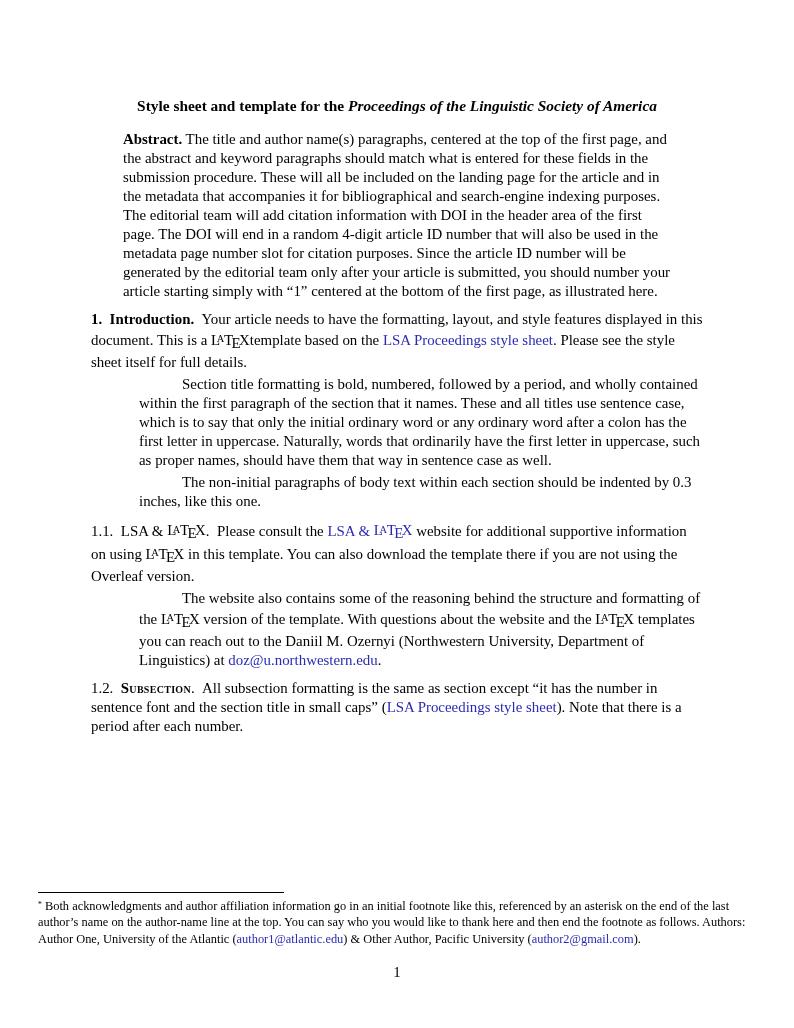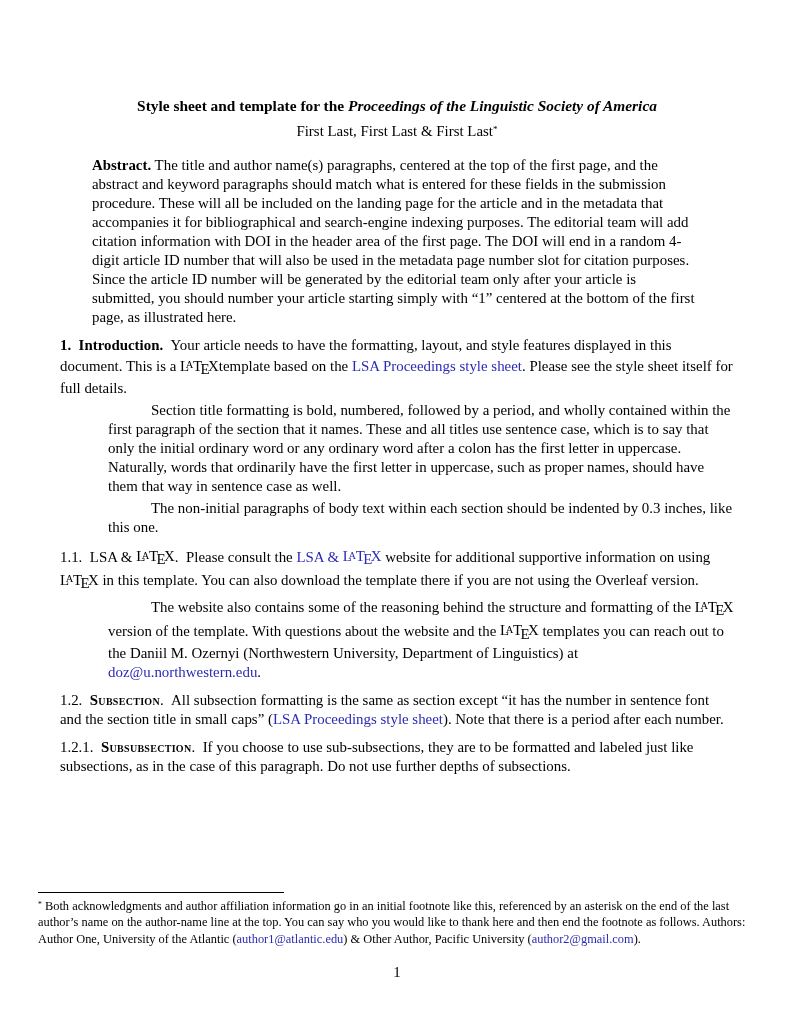--- a/index.html
+++ b/index.html
@@ -6,21 +6,21 @@
   .page{
     position:relative;
     width:794px;height:1028px;
     margin:0 auto;
     background:#ffffff;color:#000;
     display:flex;flex-direction:column;overflow:hidden;
     font-family:"Liberation Serif","DejaVu Serif",serif;
     font-size:14.9px;line-height:19px;
     text-align:left;
   }
-  .content{padding:96px 60px 0;}
+  .content{padding:96px 91px 0;}
   .title{font-size:15.4px;font-weight:bold;text-align:center;margin:0;line-height:19px;}
   .title .i{font-style:italic;}
   .authors{text-align:center;margin-top:7px;}
   .abstract{margin:15px 32px 0;}
   .keywords{margin:4px 40px 0;}
   p{margin:0;}
   .par{margin-top:3px;}
   .sec{margin-top:9px;}
   .indent{text-indent:43px;margin-left:48px;}
   .b{font-weight:bold;}
@@ -36,35 +36,33 @@
   .page-number{text-align:center;margin:16px 0 46px;font-size:14.9px;}
 </style>
 </head>
 <body>
 
 <div class="page">
   <div class="content">
 
     <h1 class="title"><span>Style sheet and template for the </span><span class="i">Proceedings of the Linguistic Society of America</span></h1>
 
-    <div class="authors"><span>First Last, First Last &amp; First Last</span><sup class="sup">*</sup></div>
 
     <p class="abstract"><span class="b">Abstract.</span><span> The title and author name(s) paragraphs, centered at the top of the first page, and the abstract and keyword paragraphs should match what is entered for these fields in the submission procedure. These will all be included on the landing page for the article and in the metadata that accompanies it for bibliographical and search-engine indexing purposes. The editorial team will add citation information with DOI in the header area of the first page. The DOI will end in a random 4-digit article ID number that will also be used in the metadata page number slot for citation purposes. Since the article ID number will be generated by the editorial team only after your article is submitted, you should number your article starting simply with “1” centered at the bottom of the first page, as illustrated here.</span></p>
 
 
     <p class="par sec"><span class="b">1. Introduction.</span><span> Your article needs to have the formatting, layout, and style features displayed in this document. This is a </span><span class="latex">L<span class="lxa">A</span>T<span class="lxe">E</span>X</span><span>template based on the </span><span class="link">LSA Proceedings style sheet</span><span>. Please see the style sheet itself for full details.</span></p>
     <p class="par indent"><span>Section title formatting is bold, numbered, followed by a period, and wholly contained within the first paragraph of the section that it names. These and all titles use sentence case, which is to say that only the initial ordinary word or any ordinary word after a colon has the first letter in uppercase. Naturally, words that ordinarily have the first letter in uppercase, such as proper names, should have them that way in sentence case as well.</span></p>
     <p class="par indent"><span>The non-initial paragraphs of body text within each section should be indented by 0.3 inches, like this one.</span></p>
 
     <p class="par sec"><span>1.1. LSA &amp; </span><span class="latex">L<span class="lxa">A</span>T<span class="lxe">E</span>X</span><span>. Please consult the </span><span class="link">LSA &amp; </span><span class="link latex">L<span class="lxa">A</span>T<span class="lxe">E</span>X</span><span> website for additional supportive information on using </span><span class="latex">L<span class="lxa">A</span>T<span class="lxe">E</span>X</span><span> in this template. You can also download the template there if you are not using the Overleaf version.</span></p>
     <p class="par indent"><span>The website also contains some of the reasoning behind the structure and formatting of the </span><span class="latex">L<span class="lxa">A</span>T<span class="lxe">E</span>X</span><span> version of the template. With questions about the website and the </span><span class="latex">L<span class="lxa">A</span>T<span class="lxe">E</span>X</span><span> templates you can reach out to the Daniil M. Ozernyi (Northwestern University, Department of Linguistics) at </span><span class="link">doz@u.northwestern.edu</span><span>.</span></p>
 
     <p class="par sec"><span>1.2. </span><span class="sc">Subsection</span><span>. All subsection formatting is the same as section except “it has the number in sentence font and the section title in small caps” (</span><span class="link">LSA Proceedings style sheet</span><span>). Note that there is a period after each number.</span></p>
 
-    <p class="par sec"><span>1.2.1. </span><span class="sc">Subsubsection</span><span>. If you choose to use sub-subsections, they are to be formatted and labeled just like subsections, as in the case of this paragraph. Do not use further depths of subsections.</span></p>
 
   </div>
 
   <div class="footer">
     <div class="footnote-rule"></div>
     <p class="footnote"><span class="sup">*</span><span> Both acknowledgments and author affiliation information go in an initial footnote like this, referenced by an asterisk on the end of the last author’s name on the author-name line at the top. You can say who you would like to thank here and then end the footnote as follows. Authors: Author One, University of the Atlantic (</span><span class="link">author1@atlantic.edu</span><span>) &amp; Other Author, Pacific University (</span><span class="link">author2@gmail.com</span><span>).</span></p>
     <div class="page-number">1</div>
   </div>
 </div>
 

